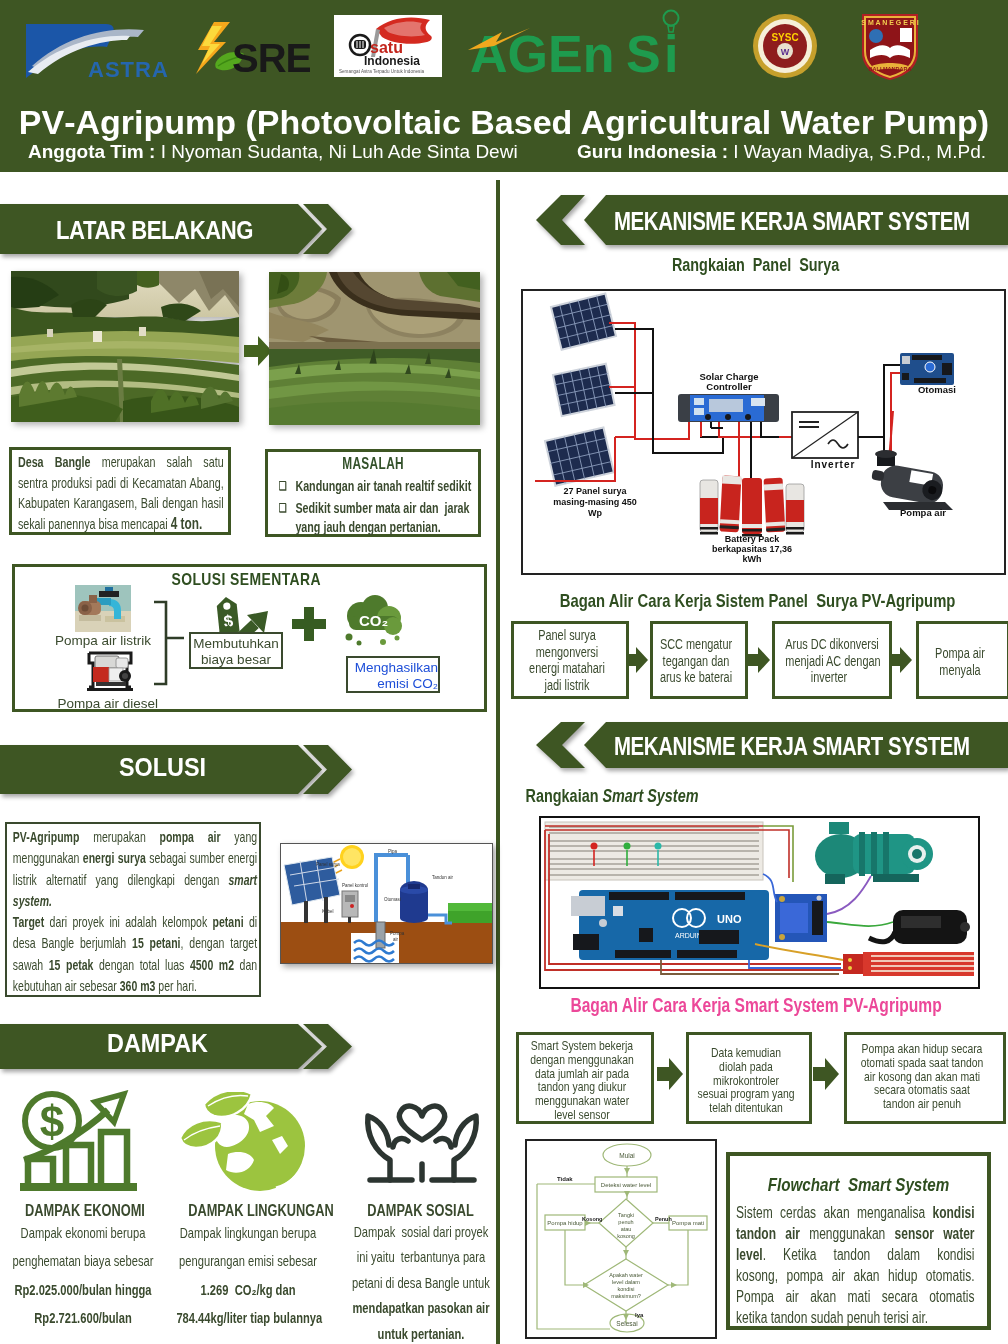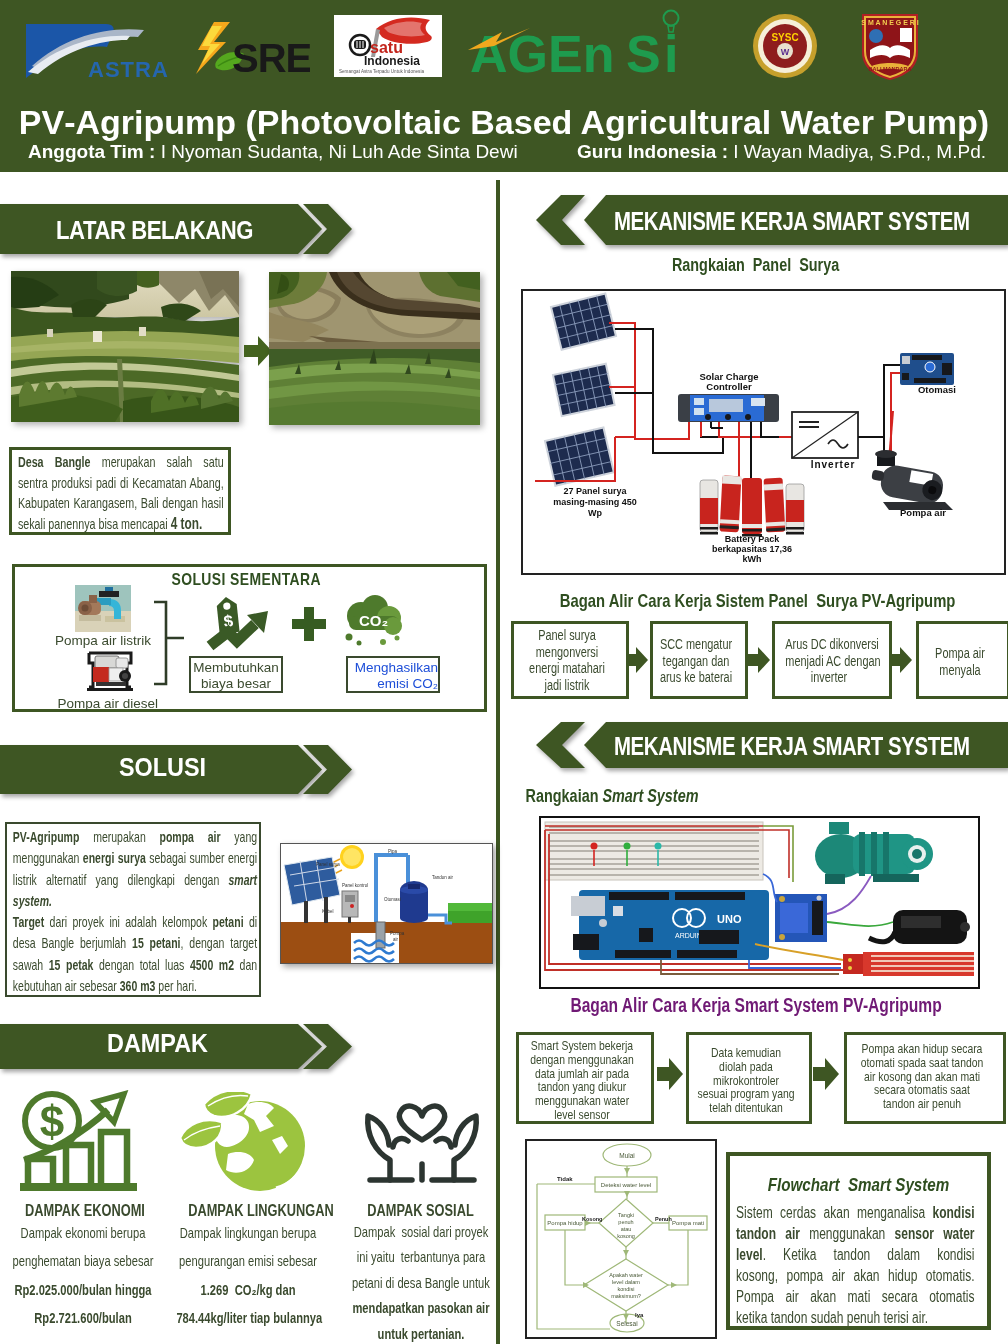--- a/index.html
+++ b/index.html
@@ -158,20 +158,37 @@
 
 <div class="abs" style="left:9px;top:447px;width:216px;height:82px;border:3.5px solid #3E5623;background:#fff;">
 <div class="cond" style="width:278px;padding:2px 0 0 8px;font-size:14.5px;line-height:20.5px;color:#3A4A2E;">
 <div class="jl"><b>Desa Bangle</b> merupakan salah satu</div>
 <div class="jl">sentra produksi padi di Kecamatan Abang,</div>
 <div class="jl">Kabupaten Karangasem, Bali dengan hasil</div>
 <div>sekali panennya bisa mencapai <b style="font-size:16px;">4 ton.</b></div>
 </div>
     </div>
 
+<div class="abs" style="left:265px;top:449px;width:210px;height:82px;border:3.5px solid #3E5623;background:#fff;">
+<div class="cond" style="width:276px;padding:2px 0 0 4px;color:#3A4A2E;">
+  <div style="text-align:center;font-weight:bold;font-size:16px;color:#33512a;margin-top:1px;letter-spacing:0.5px;">MASALAH</div>
+  <table style="border-collapse:collapse;margin-top:3px;font-size:14.5px;font-weight:bold;color:#3A4A2E;line-height:19.5px;">
+    <tbody>
+            <tr>
+              <td style="vertical-align:top;width:30px;text-align:center;font-size:12px;">❑</td>
+              <td>Kandungan air tanah realtif sedikit</td>
+            </tr>
+    <tr>
+              <td style="vertical-align:top;text-align:center;font-size:12px;">❑</td>
+              <td>Sedikit sumber mata air dan&nbsp; jarak yang jauh dengan pertanian.</td>
+            </tr>
+  </tbody>
+        </table>
+</div>
+    </div>
 
 <div class="abs" style="left:12px;top:564px;width:469px;height:142px;border:3.5px solid #3E5623;background:#fff;"></div>
 <div class="abs" style="left:12px;top:570px;width:469px;text-align:center;font-weight:bold;font-size:17px;color:#2F4E20;letter-spacing:0.5px;"><span style="display:inline-block;transform:scaleX(0.82);">SOLUSI SEMENTARA</span></div>
 
 <svg class="abs" style="left:75px;top:585px;" width="56" height="47" viewBox="0 0 56 47">
   <rect width="56" height="26" fill="#9ec4bd"></rect>
   <rect y="26" width="56" height="21" fill="#d9d2b8"></rect>
   <rect x="4" y="30" width="22" height="6" fill="#c4bc9e"></rect>
   <rect x="30" y="31" width="20" height="6" fill="#cac29f"></rect>
   <path d="M30 2 h8 v10 h-8 Z" fill="#1f6f9e"></path>
@@ -225,21 +242,21 @@
   <circle cx="52" cy="28" r="12" fill="#6A9A3C"></circle>
   <rect x="12" y="26" width="50" height="14" rx="7" fill="#4E7A2C"></rect>
   <circle cx="56" cy="36" r="9" fill="#6A9A3C"></circle>
   <text x="22" y="36" font-size="15" font-weight="bold" fill="#fff" font-family="Liberation Sans">CO₂</text>
   <circle cx="12" cy="47" r="3.5" fill="#4E7A2C"></circle>
   <circle cx="22" cy="53" r="2.5" fill="#4E7A2C"></circle>
   <circle cx="46" cy="52" r="3" fill="#6A9A3C"></circle>
   <circle cx="60" cy="48" r="2.5" fill="#6A9A3C"></circle>
 </svg>
 
-<div class="abs" style="left:189px;top:656px;width:90px;height:31px;border:2px solid #3A4A2E;background:#fff;
+<div class="abs" style="left:189px;top:632px;width:90px;height:31px;border:2px solid #3A4A2E;background:#fff;
   text-align:center;font-size:13.5px;color:#3A4A2E;line-height:16px;padding-top:2px;">Membutuhkan<br>biaya besar</div>
 <div class="abs" style="left:346px;top:656px;width:90px;height:31px;border:2px solid #3A4A2E;background:#fff;
   text-align:right;font-size:13.5px;color:#1d4ed8;line-height:16px;padding-top:2px;">Menghasilkan<br>emisi CO₂</div>
 
 <svg class="abs banL" style="left:0;top:745px;" width="360" height="49" viewBox="0 0 360 49">
   <polygon points="0,0 298,0 322,24.5 298,49 0,49" fill="#3E5623"></polygon>
   <polygon points="303,0 328,0 352,24.5 328,49 303,49 327,24.5" fill="#3E5623"></polygon>
 </svg>
 <div class="bantx" style="left:119px;top:752px;white-space:nowrap;font-size:26px;transform:scaleX(0.9);transform-origin:0 0;">SOLUSI</div>
 
@@ -656,21 +673,21 @@
     <path d="M8 16 V146 H300" stroke="#c03028"></path>
     <path d="M222 56 C236 62 230 74 236 84" stroke="#3a68d8"></path>
     <path d="M286 96 C310 92 322 72 330 58" stroke="#8a5ac0"></path>
     <path d="M286 104 C310 106 330 112 352 104" stroke="#3aa83c"></path>
     <path d="M214 126 C240 132 270 136 302 142" stroke="#d8a028"></path>
     <path d="M208 142 V150 H300" stroke="#3a68d8"></path>
     <path d="M120 142 V156 H298" stroke="#7a5c3c"></path>
   </g>
 </svg>
 
-<div class="abs" style="left:504px;top:994px;width:504px;text-align:center;font-weight:bold;font-size:19.5px;color:#701a75;white-space:nowrap;"><span style="display:inline-block;transform:scaleX(0.8);">Bagan Alir Cara Kerja Smart System PV-Agripump</span></div>
+<div class="abs" style="left:504px;top:994px;width:504px;text-align:center;font-weight:bold;font-size:19.5px;color:#ec4899;white-space:nowrap;"><span style="display:inline-block;transform:scaleX(0.8);">Bagan Alir Cara Kerja Smart System PV-Agripump</span></div>
 
 <div class="abs" style="left:516px;top:1032px;width:132px;height:86px;border:3.5px solid #3E5623;background:#fff;"></div>
 <div class="abs" style="left:512px;top:1039px;width:140px;text-align:center;font-size:13px;line-height:13.8px;color:#3A4A2E;white-space:nowrap;transform:scaleX(0.8);">Smart System bekerja<br>dengan menggunakan<br>data jumlah air pada<br>tandon yang diukur<br>menggunakan water<br>level sensor</div>
 <svg class="abs" style="left:657px;top:1058px;" width="26" height="32" viewBox="0 0 26 32">
       <polygon points="0,9 12,9 12,0 26,16 12,32 12,23 0,23" fill="#3E5623"></polygon>
     </svg>
 <div class="abs" style="left:686px;top:1032px;width:120px;height:86px;border:3.5px solid #3E5623;background:#fff;"></div>
 <div class="abs" style="left:676px;top:1046px;width:140px;text-align:center;font-size:13px;line-height:13.8px;color:#3A4A2E;white-space:nowrap;transform:scaleX(0.8);">Data kemudian<br>diolah pada<br>mikrokontroler<br>sesuai program yang<br>telah ditentukan</div>
 <svg class="abs" style="left:813px;top:1058px;" width="26" height="32" viewBox="0 0 26 32">
       <polygon points="0,9 12,9 12,0 26,16 12,32 12,23 0,23" fill="#3E5623"></polygon>

